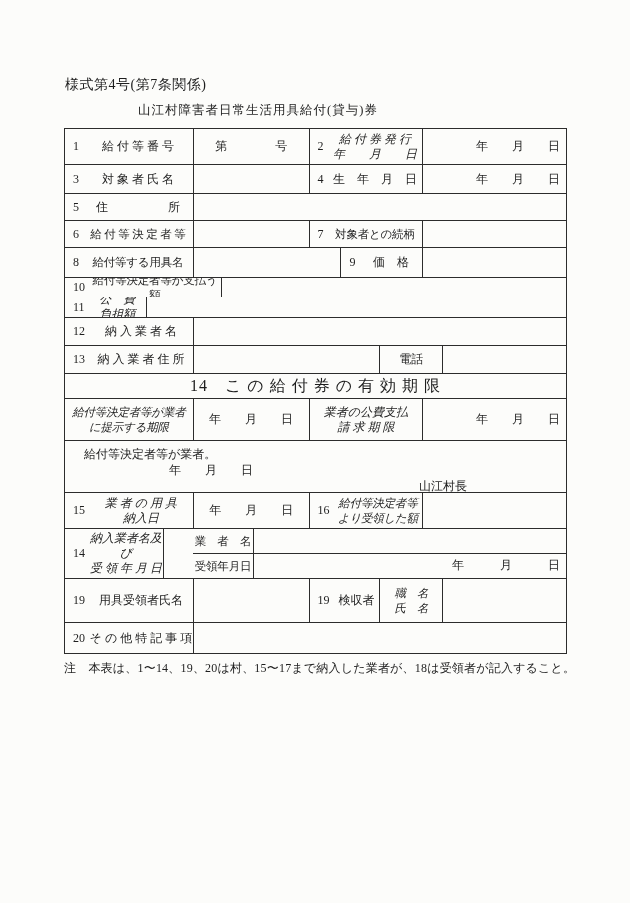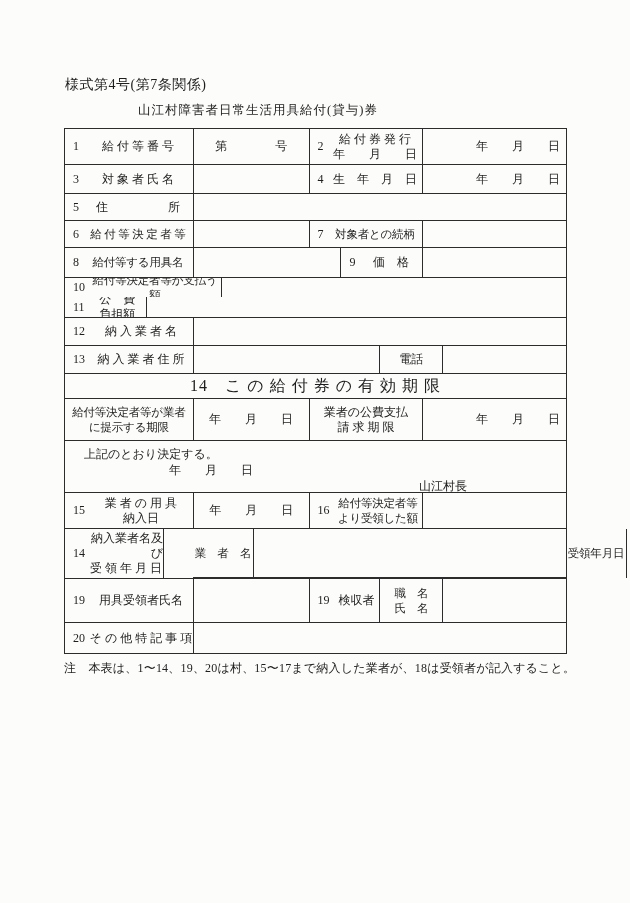--- a/index.html
+++ b/index.html
@@ -22,30 +22,30 @@
   .cell{
     box-sizing:border-box;border-right:1px solid #2c2c2c;
     display:flex;align-items:center;justify-content:center;
     font-size:12px;overflow:hidden;line-height:1.25;
   }
   .cell.end{border-right:none;}
   .numcell{justify-content:flex-start;padding-left:8px;}
   .numcell .no{flex:0 0 auto;margin-right:4px;font-size:12px;}
   .numcell .lbl{flex:1 1 auto;text-align:center;}
   .stack{display:flex;flex-direction:column;align-items:center;justify-content:center;flex:1 1 auto;}
-  .stack span{display:block;text-align:right;}
+  .stack span{display:block;text-align:center;font-style:italic;}
   .tight{font-size:11.5px;letter-spacing:-.2px;}
   .date-right{justify-content:flex-end;padding-right:6px;}
   .date-center{justify-content:center;}
   .header14{font-size:16px;letter-spacing:1px;}
   .decision{position:relative;display:block;border-bottom:1px solid #2c2c2c;box-sizing:border-box;}
   .decision .d1{position:absolute;left:19px;top:5px;font-size:12px;}
   .decision .d2{position:absolute;left:104px;top:21px;font-size:12px;}
   .decision .d3{position:absolute;left:354px;top:37px;font-size:12px;}
-  .subcol{display:flex;flex-direction:row;flex:1 1 auto;margin-left:29px;}
+  .subcol{display:flex;flex-direction:column;flex:1 1 auto;margin-left:29px;}
   .subrow{display:flex;flex:1 1 auto;box-sizing:border-box;}
   .subrow.first{border-bottom:1px solid #2c2c2c;}
   .note{position:absolute;left:64px;top:660px;width:520px;font-size:12px;letter-spacing:.2px;}
 </style>
 </head>
 <body>
 
 <div class="form-code">様式第4号(第7条関係)</div>
 <div class="doc-title">山江村障害者日常生活用具給付(貸与)券</div>
 
@@ -177,21 +177,21 @@
         <span>業者の公費支払</span>
         <span>請 求 期 限</span>
       </span>
     </div>
     <div class="cell end date-right" style="width:143px;">
       <span>年　　月　　日</span>
     </div>
   </div>
 
   <div class="decision" style="height:52px;">
-    <span class="d1">上記のとおり決定する。</span>
+    <span class="d1">給付等決定者等が業者。</span>
     <span class="d2">年　　月　　日</span>
     <span class="d3">山江村長</span>
   </div>
 
   <div class="row" style="height:36px;">
     <div class="cell numcell" style="width:129px;">
       <span class="no">15</span>
       <span class="stack">
         <span>業 者 の 用 具</span>
         <span>納入日</span>

